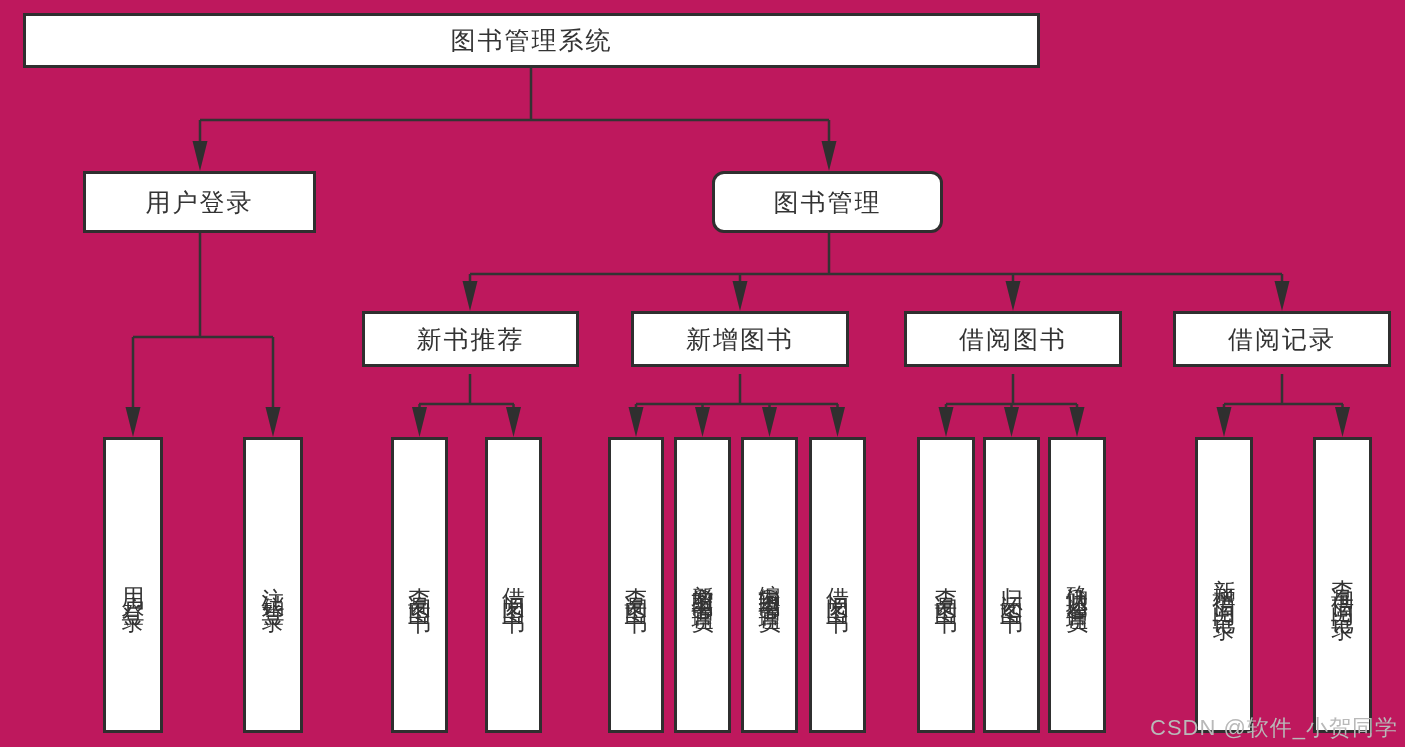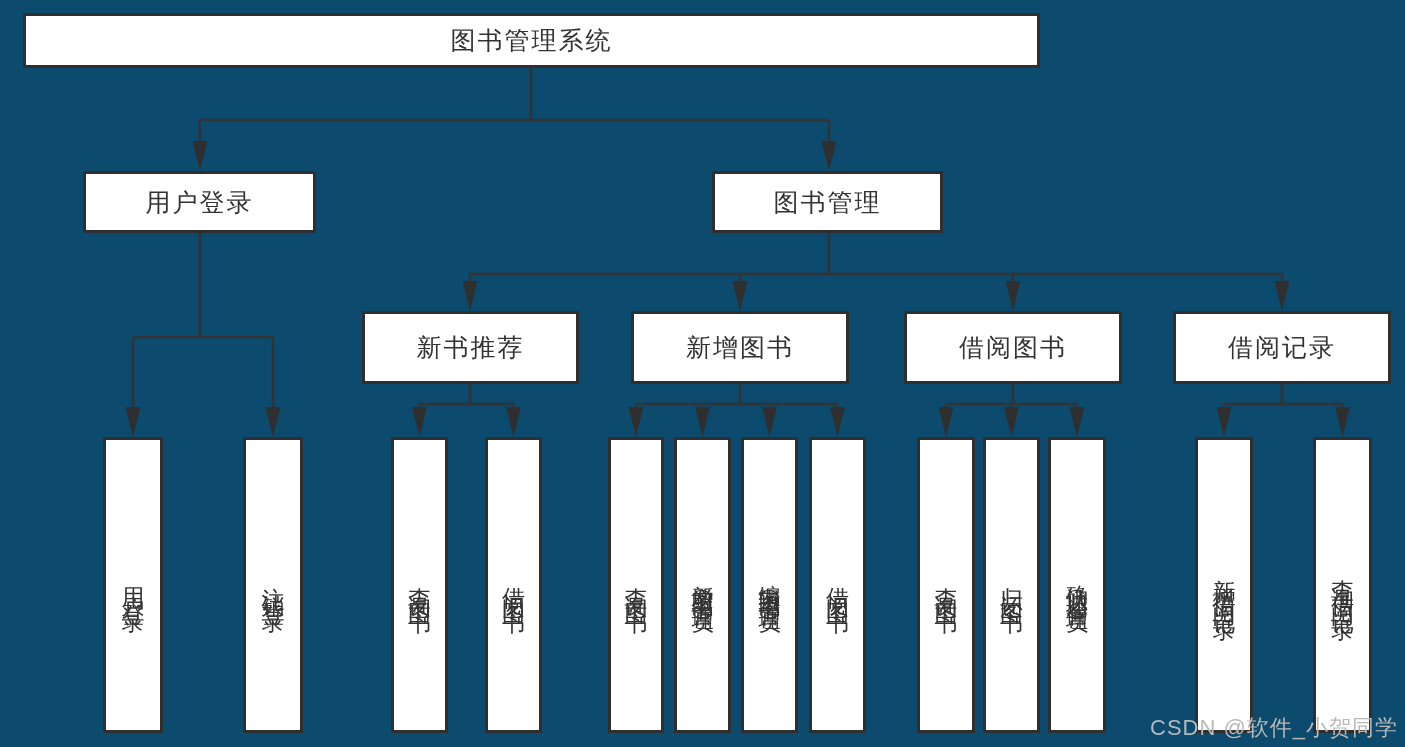--- a/index.html
+++ b/index.html
@@ -1,39 +1,39 @@
 <!DOCTYPE html>
 <html><head>
 <meta charset="utf-8">
 <style>
   html,body{margin:0;padding:0;background:#ffffff;}
   .canvas{
     position:relative;
     width:1405px;height:747px;
-    background:#0c4a6e;
+    background:#be185d;
     font-family:"Liberation Sans","DejaVu Sans",sans-serif;
     overflow:hidden;
   }
   .wires{position:absolute;left:0;top:0;z-index:0;}
   .cline{stroke:#333333;stroke-width:2.5;fill:none;}
   .ahead{fill:#2f2f2f;stroke:none;}
   .node{
     position:absolute;
     box-sizing:border-box;
     background:#ffffff;
     border:3px solid #2f2f2f;
     color:#333333;
     display:flex;align-items:center;justify-content:center;
     text-align:center;
     z-index:1;
     letter-spacing:2px;
   }
   .lv1{left:23px;top:13px;width:1017px;height:55px;font-size:25px;}
   .lv2{top:171px;height:62px;font-size:25px;}
-  .lv3{top:311px;height:73px;font-size:25px;}
+  .lv3{top:311px;height:56px;font-size:25px;}
   .leaf{
     top:437px;height:296px;
     writing-mode:vertical-rl;
     text-orientation:mixed;
     font-size:23px;
     letter-spacing:8px;
     line-height:1;
   }
   .leaf.long{letter-spacing:4px;font-size:22px;}
   .watermark{
@@ -98,21 +98,21 @@
     <g>
       <path class="cline" d="M1282 374 V404 M1224 404 H1343 M1224 404 V412 M1342.5 404 V412"></path>
       <polygon class="ahead" points="1216.5,407 1231.5,407 1224,437"></polygon>
       <polygon class="ahead" points="1335,407 1350,407 1342.5,437"></polygon>
     </g>
   </svg>
 
   <div class="node lv1">图书管理系统</div>
 
   <div class="node lv2" style="left:83px;width:233px;">用户登录</div>
-  <div class="node lv2" style="left:712px;width:231px;">图书管理</div>
+  <div class="node lv2" style="left:712px;width:231px;border-radius:12px;">图书管理</div>
 
   <div class="node lv3" style="left:362px;width:217px;">新书推荐</div>
   <div class="node lv3" style="left:631px;width:218px;">新增图书</div>
   <div class="node lv3" style="left:904px;width:218px;">借阅图书</div>
   <div class="node lv3" style="left:1173px;width:218px;">借阅记录</div>
 
   <div class="node leaf" style="left:103px;width:60px;">用户登录</div>
   <div class="node leaf" style="left:243px;width:60px;">注销登录</div>
 
   <div class="node leaf" style="left:391px;width:57px;">查询图书</div>

